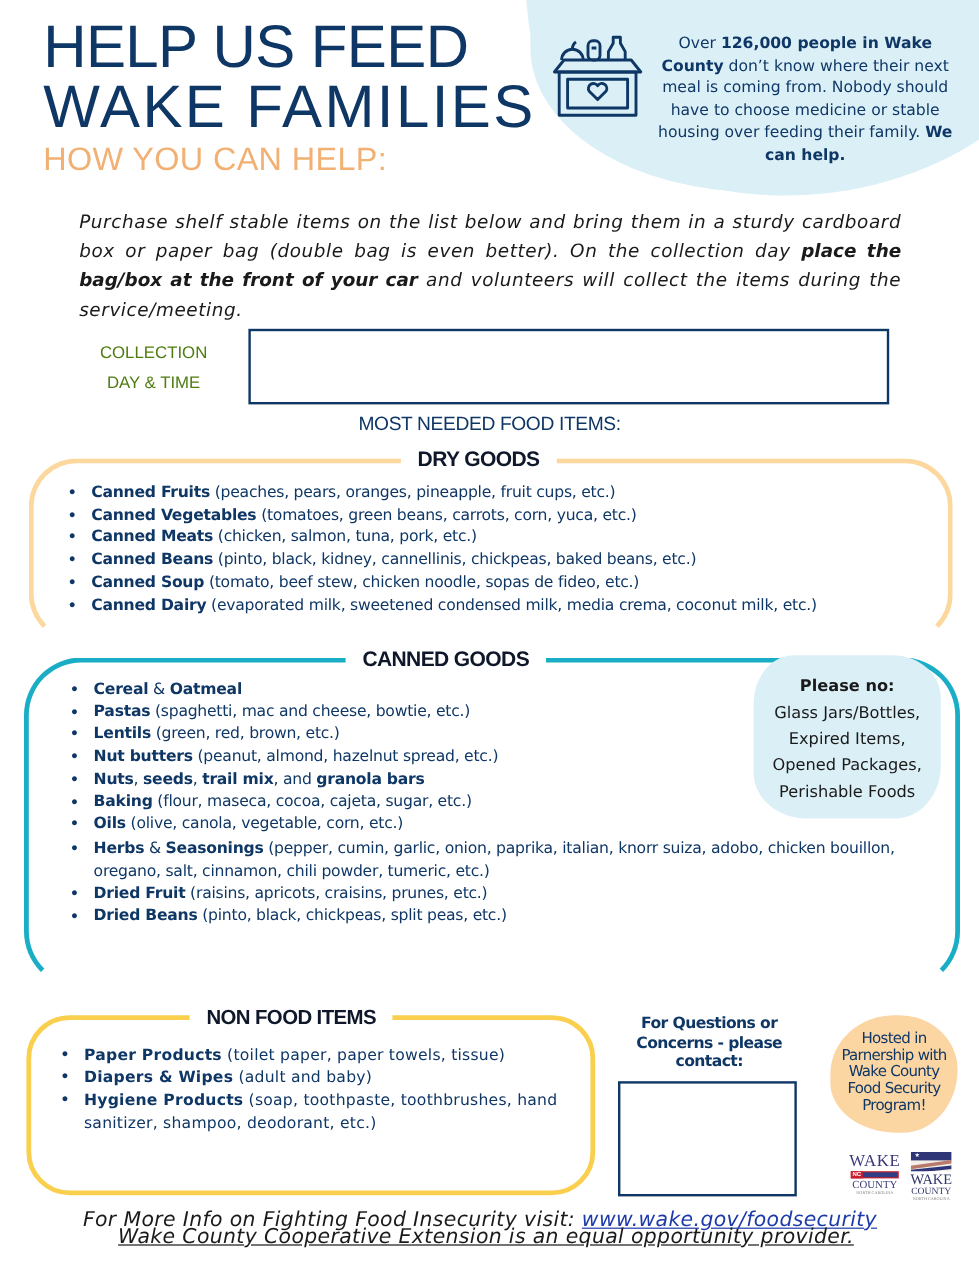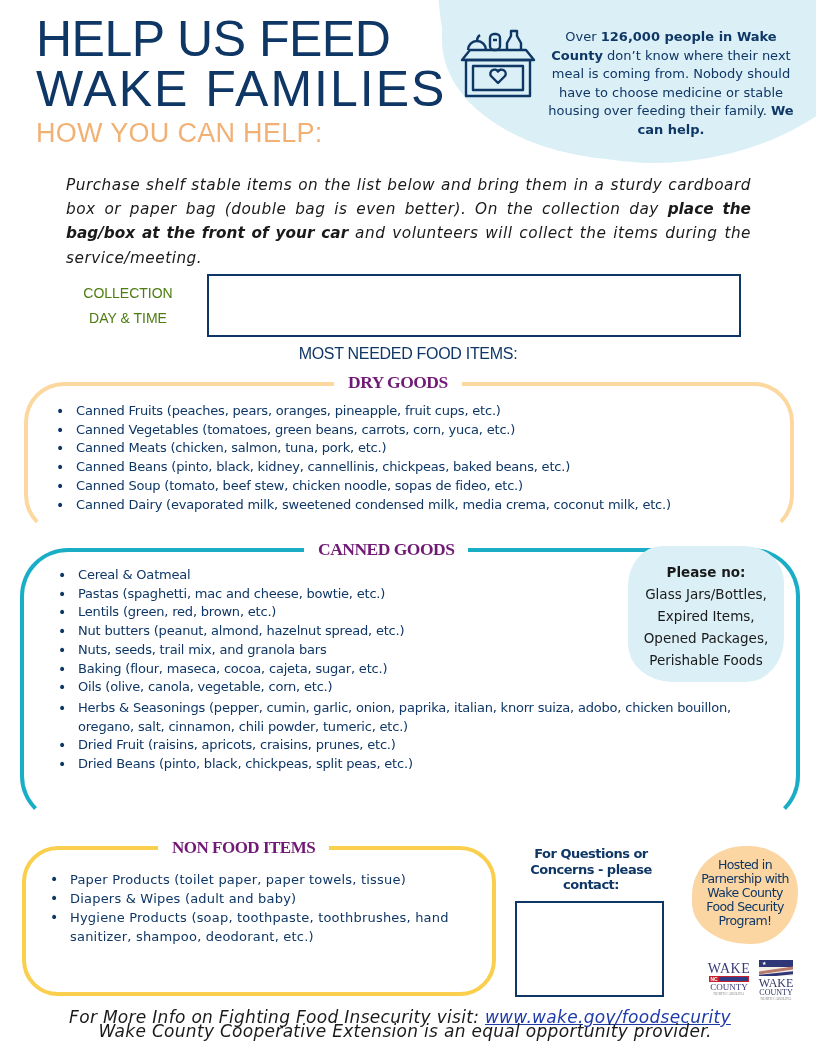--- a/index.html
+++ b/index.html
@@ -21,35 +21,35 @@
   .instructions { position: absolute; left: 66px; top: 173px; width: 685px; font-family: "DejaVu Sans", sans-serif; font-style: italic; font-size: 15.3px; line-height: 24.2px; text-align: justify; color: #1a1a1a; letter-spacing: 0.5px; }
   .instructions b { font-weight: bold; letter-spacing: 0; }
 
   .coll-label { position: absolute; left: 62px; top: 281px; width: 132px; font-size: 14px; line-height: 25px; color: #4d7c0f; text-align: center; }
   .coll-box { position: absolute; left: 207px; top: 274px; width: 534px; height: 63px; border: 2px solid #0f3766; }
 
   .most-needed { position: absolute; left: 0; width: 816px; top: 342px; text-align: center; font-size: 16px; line-height: 24px; color: #0f3766; letter-spacing: -0.3px; }
 
   
   .section { position: absolute; border-radius: 36px; }
-  .sec-title { position: absolute; background: #fff; font-family: Liberation Serif, serif; font-weight: bold; color: #701a75; text-align: right; padding: 0 14px; letter-spacing: -0.5px; }
+  .sec-title { position: absolute; background: #fff; font-family: Liberation Sans, sans-serif; font-weight: bold; color: #0f172a; text-align: right; padding: 0 14px; letter-spacing: -0.5px; }
 
   .dry { left: 24px; top: 382px; width: 770px; height: 153px; border: 4px solid #fcd89e; border-bottom-color: transparent; border-radius: 40px 40px 40px 40px; }
   .dry-title { left: 334px; top: 370px; font-size: 17.5px; line-height: 24px; }
 
   .canned { left: 20px; top: 548px; width: 780px; height: 276px; border: 4px solid #1aaec6; border-bottom-color: transparent; border-radius: 48px 48px 48px 48px; }
-  .canned-title { left: 304px; top: 537px; font-size: 17.5px; line-height: 24px; }
+  .canned-title { left: 288px; top: 537px; font-size: 17.5px; line-height: 24px; }
 
   .nonfood { left: 22px; top: 846px; width: 474px; height: 150px; border: 4px solid #f9cf4d; border-radius: 36px; }
   .nonfood-title { left: 158px; top: 836px; font-size: 17px; line-height: 24px; }
 
   ul.items { position: absolute; list-style: none; font-family: "DejaVu Sans", sans-serif; color: #0f3766; }
   ul.items li { position: relative; padding-left: 20px; }
   ul.items li::before { content: "\2022"; position: absolute; left: 0; top: 0; font-size: 14px; color: #0f3766; }
-  ul.items li b { font-weight: normal; }
+  ul.items li b { font-weight: bold; }
   ul.items li span.d { font-weight: normal; }
 
   .dry-list { left: 56px; top: 402px; width: 720px; font-size: 13px; line-height: 18.7px; letter-spacing: -0.2px; }
   .canned-list { left: 58px; top: 566px; width: 690px; font-size: 13px; line-height: 18.7px; letter-spacing: -0.2px; }
   .canned-list li.wrap { margin-top: 2px; }
   .nonfood-list { left: 50px; top: 870px; width: 420px; font-size: 13px; line-height: 19px; letter-spacing: 0.2px; }
 
   
   .pleaseno { position: absolute; left: 628px; top: 546px; width: 156px; height: 136px; background: #dbeff6; border-radius: 34px 40px 38px 44px / 40px 36px 44px 38px; }
   .pleaseno-text { position: absolute; left: 620px; top: 561px; width: 172px; text-align: center; font-family: "DejaVu Sans", sans-serif; font-size: 13.5px; line-height: 22px; color: #1a1a1a; }
@@ -77,21 +77,21 @@
   .logo2 .flag .st { position: absolute; left: 3px; top: 1px; color: #fff; font-size: 5px; line-height: 5px; }
   .logo2 .flag .r1 { position: absolute; left: 0; top: 9px; width: 34px; height: 3px; background: #b87a6a; transform: skewY(-8deg); }
   .logo2 .flag .r2 { position: absolute; left: 0; top: 13px; width: 34px; height: 3px; background: #2f3678; transform: skewY(-6deg); }
   .logo2 .w { font-size: 12px; line-height: 11px; margin-top: 2px; }
   .logo2 .c { font-size: 8px; line-height: 8px; }
   .logo2 .nca { font-size: 3.5px; line-height: 5px; color: #888; }
 
   
   .footer { position: absolute; left: 0; top: 1010px; width: 800px; text-align: center; font-family: "DejaVu Sans", sans-serif; font-style: italic; font-size: 17px; line-height: 14px; color: #1a1a1a; letter-spacing: 0.3px; }
   .footer a { color: #1e3aa8; text-decoration: underline; }
-  .footer .l2 { padding-left: 10px; }
+  .footer .l2 { padding-left: 10px; text-decoration: underline; }
 </style>
 </head>
 <body>
 
 <div class="blob-top2"></div>
 <div class="blob-top"></div>
 
 <h1 class="title">
   <div>HELP US FEED</div>
   <div class="l2">WAKE FAMILIES</div>

